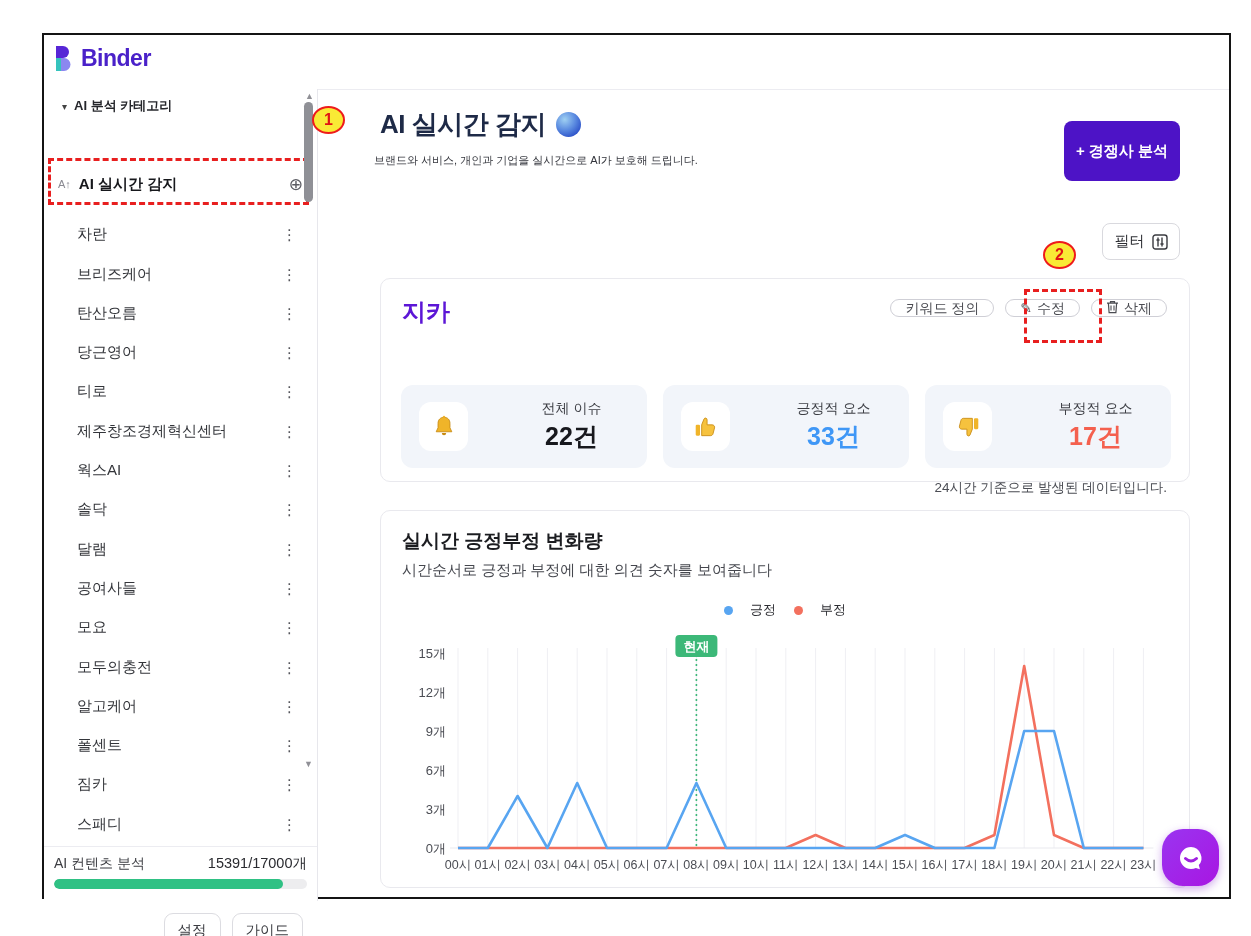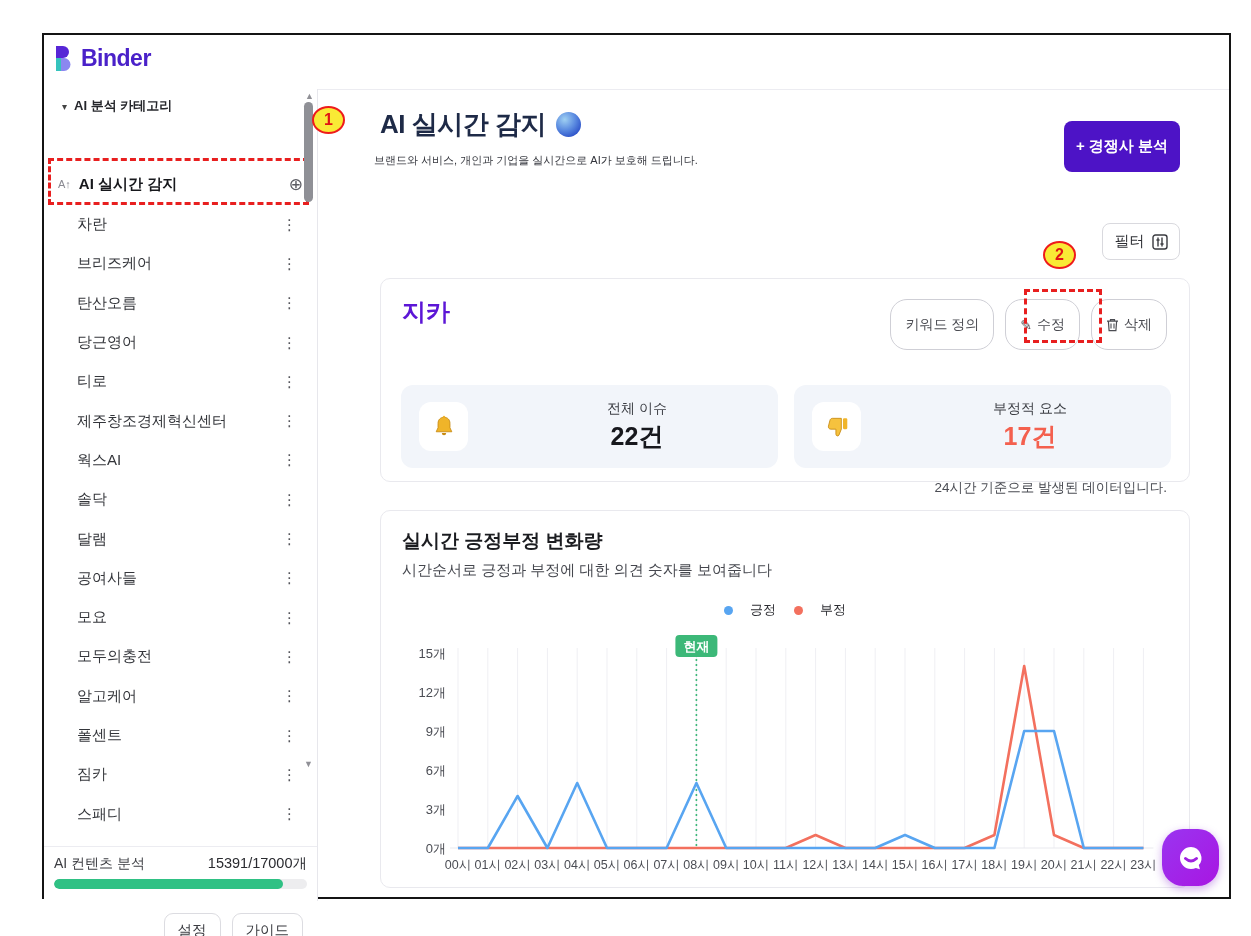--- a/index.html
+++ b/index.html
@@ -18,21 +18,21 @@
     font-size:13px; font-weight:bold; color:#25262b; cursor:pointer; }
   .caret { font-size:10px; color:#444; }
   #selected-row { position:absolute; left:0; top:74px; width:273px; height:42px;
     display:flex; align-items:center; padding:0 14px; gap:8px; }
   #ai-detect-icon { color:#8a8a92; font-size:11px; white-space:nowrap; }
   #selected-label { font-size:15px; font-weight:bold; color:#17181c; flex:1; }
   #plus-icon { font-size:17px; color:#5c5d64; font-weight:normal; cursor:pointer; }
   #dashed-box-1 { position:absolute; left:4px; top:69px; width:261px; height:47px;
     border:3px dashed #e81f1f; pointer-events:none; }
   #list-clip { position:absolute; left:0; top:116px; width:273px; height:641px; overflow:hidden; }
-  .side-row { height:39.3px; display:flex; align-items:center; padding:0 14px 0 33px; cursor:pointer; }
+  .side-row { height:39.3px; display:flex; align-items:flex-end; padding:0 14px 0 33px; cursor:pointer; }
   .side-row .lbl { flex:1; font-size:15px; color:#33353a; }
   .kebab { font-size:15px; color:#55565c; letter-spacing:0; padding:0 6px; cursor:pointer; }
   #scroll-up { position:absolute; left:259px; top:56px; width:13px; text-align:center; font-size:9px; color:#909096; }
   #scroll-down { position:absolute; left:258px; top:724px; width:13px; text-align:center; font-size:9px; color:#909096; }
   #scroll-thumb { position:absolute; left:260px; top:67px; width:9px; height:100px; border-radius:5px; background:#8f9096; }
   
   #side-bottom { position:absolute; left:0; top:757px; width:273px; height:109px; background:#fff; border-top:1px solid #ececf1; }
   #usage-row { position:absolute; left:10px; top:7px; width:253px; display:flex; justify-content:space-between; align-items:baseline; }
   #usage-label { font-size:14px; color:#3b3c41; }
   #usage-value { font-size:14.5px; color:#2a2b30; }
@@ -40,32 +40,32 @@
   #usage-fill { height:100%; border-radius:5px; background:#2fc184; }
   #side-btns { position:absolute; right:14px; top:66px; display:flex; gap:11px; }
   .ghost-btn { min-width:50px; padding:7px 13px; background:#fff; border:1px solid #dcdce1; border-radius:9px;
     font-size:14.5px; color:#3a3b40; text-align:center; cursor:pointer; }
   
   #main-title-row { position:absolute; left:336px; top:72px; display:flex; align-items:center; gap:10px; }
   #main-title { font-size:26px; font-weight:bold; color:#1e2a47; letter-spacing:-0.5px; }
   #globe-icon { width:25px; height:25px; border-radius:50%;
     background:radial-gradient(circle at 35% 30%, #9fd0f2 0%, #5a8ae0 45%, #2b50c8 80%, #24379d 100%); }
   #main-subtitle { position:absolute; left:330px; top:118px; font-size:11px; color:#33353c; }
-  #competitor-btn { position:absolute; left:1020px; top:86px; width:116px; height:51px; background:#4d13c6; color:#fff;
+  #competitor-btn { position:absolute; left:1020px; top:86px; width:116px; height:60px; background:#4d13c6; color:#fff;
     border:none; border-radius:8px; font-size:15px; font-weight:bold; cursor:pointer; }
   #filter-btn { position:absolute; left:1058px; top:188px; width:78px; height:37px; background:#fff;
     border:1px solid #d9d9de; border-radius:8px; font-size:15px; color:#2e2f34;
     display:flex; align-items:center; justify-content:center; gap:7px; cursor:pointer; }
   
   #kw-card { position:absolute; left:336px; top:243px; width:810px; height:204px; background:#fff;
     border:1px solid #e9e9ee; border-radius:10px; }
   #kw-title { position:absolute; left:21px; top:17px; font-size:24px; font-weight:bold; color:#5c16d6; }
   #kw-btns { position:absolute; right:22px; top:20px; display:flex; gap:11px; }
-  .pill-btn { height:51px; padding:0 14px; background:#fff; border:1px solid #cfcfd6; border-radius:17px;
-    font-size:14px; color:#4b4c52; display:flex; align-items:center; gap:5px; cursor:pointer; }
+  .pill-btn { height:18px; padding:0 14px; background:#fff; border:1px solid #cfcfd6; border-radius:17px;
+    font-size:14px; color:#4b4c52; display:flex; gap:5px; cursor:pointer; }
   #dashed-box-2 { position:absolute; left:643px; top:10px; width:78px; height:54px; border:3px dashed #e81f1f; pointer-events:none; }
   #badge-2 { position:absolute; left:662px; top:-38px; }
   .num-badge { width:33px; height:28px; border-radius:50%; background:#f9ea35; border:2px solid #ee1b1b;
     color:#e01414; font-size:16px; font-weight:bold; display:flex; align-items:center; justify-content:center; }
   #badge-1 { position:absolute; left:268px; top:71px; z-index:40; }
   #stat-row { position:absolute; left:20px; top:106px; width:770px; display:flex; gap:16px; }
   .stat-box { flex:1; height:83px; background:#f2f5fa; border-radius:12px; display:flex; align-items:center; padding:0 0 0 18px;gap:28px; }
   .stat-icon-tile { width:49px; height:49px; background:#fff; border-radius:12px;
     display:flex; align-items:center; justify-content:center; }
   .stat-text { flex:1; display:flex; flex-direction:column; align-items:center; gap:2px; }
@@ -246,20 +246,32 @@
           <div class="stat-icon-tile">
             <svg width="26" height="26" viewBox="0 0 24 24">
               <path d="M12 3c-3.3 0-5.5 2.4-5.5 5.6v4.1L4.8 16.4h14.4l-1.7-3.7V8.6C17.5 5.4 15.3 3 12 3z" fill="#f0b429" stroke="#c78a12" stroke-width="0.8"></path>
               <path d="M10 17.5a2 2 0 0 0 4 0z" fill="#c78a12"></path>
               <circle cx="12" cy="2.6" r="1" fill="#f0b429"></circle>
             </svg>
           </div>
           <div class="stat-text">
             <span class="stat-label">전체 이슈</span>
             <span class="stat-value" style="color: rgb(23, 24, 29);">22건</span>
+          </div>
+        </div>
+        <div class="stat-box">
+          <div class="stat-icon-tile">
+            <svg width="26" height="26" viewBox="0 0 24 24">
+              <rect x="2.5" y="10" width="4" height="10" rx="1" fill="#f0b429"></rect>
+              <path d="M8 20h8.2c1.1 0 2-.7 2.3-1.8l1.4-5.4c.4-1.4-.7-2.8-2.2-2.8H13V5.3c0-1.6-2-2.2-2.8-.8L8 10z" fill="#f6c23e" stroke="#c78a12" stroke-width="0.8"></path>
+            </svg>
+          </div>
+          <div class="stat-text">
+            <span class="stat-label">긍정적 요소</span>
+            <span class="stat-value" style="color: rgb(63, 151, 246);">33건</span>
           </div>
         </div>
         <div class="stat-box">
           <div class="stat-icon-tile">
             <svg width="26" height="26" viewBox="0 0 24 24" transform="rotate(180)">
               <rect x="2.5" y="10" width="4" height="10" rx="1" fill="#f0b429"></rect>
               <path d="M8 20h8.2c1.1 0 2-.7 2.3-1.8l1.4-5.4c.4-1.4-.7-2.8-2.2-2.8H13V5.3c0-1.6-2-2.2-2.8-.8L8 10z" fill="#f6c23e" stroke="#c78a12" stroke-width="0.8"></path>
             </svg>
           </div>
           <div class="stat-text">

